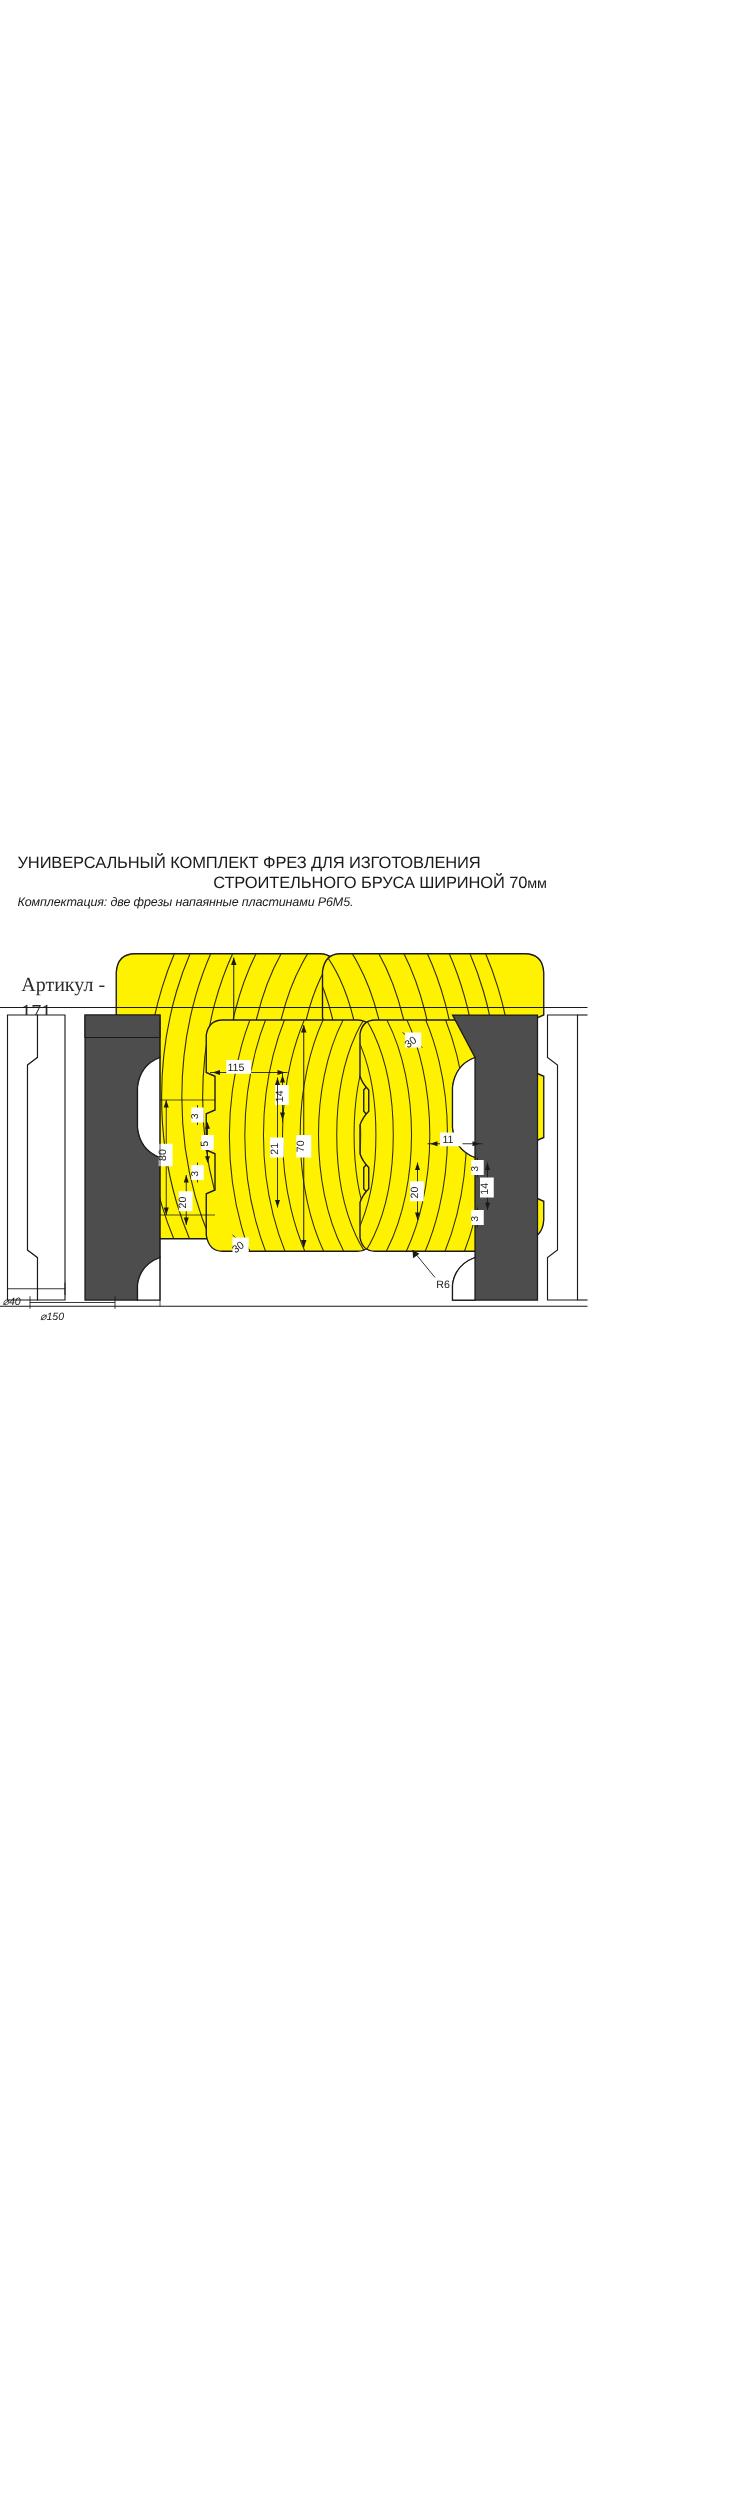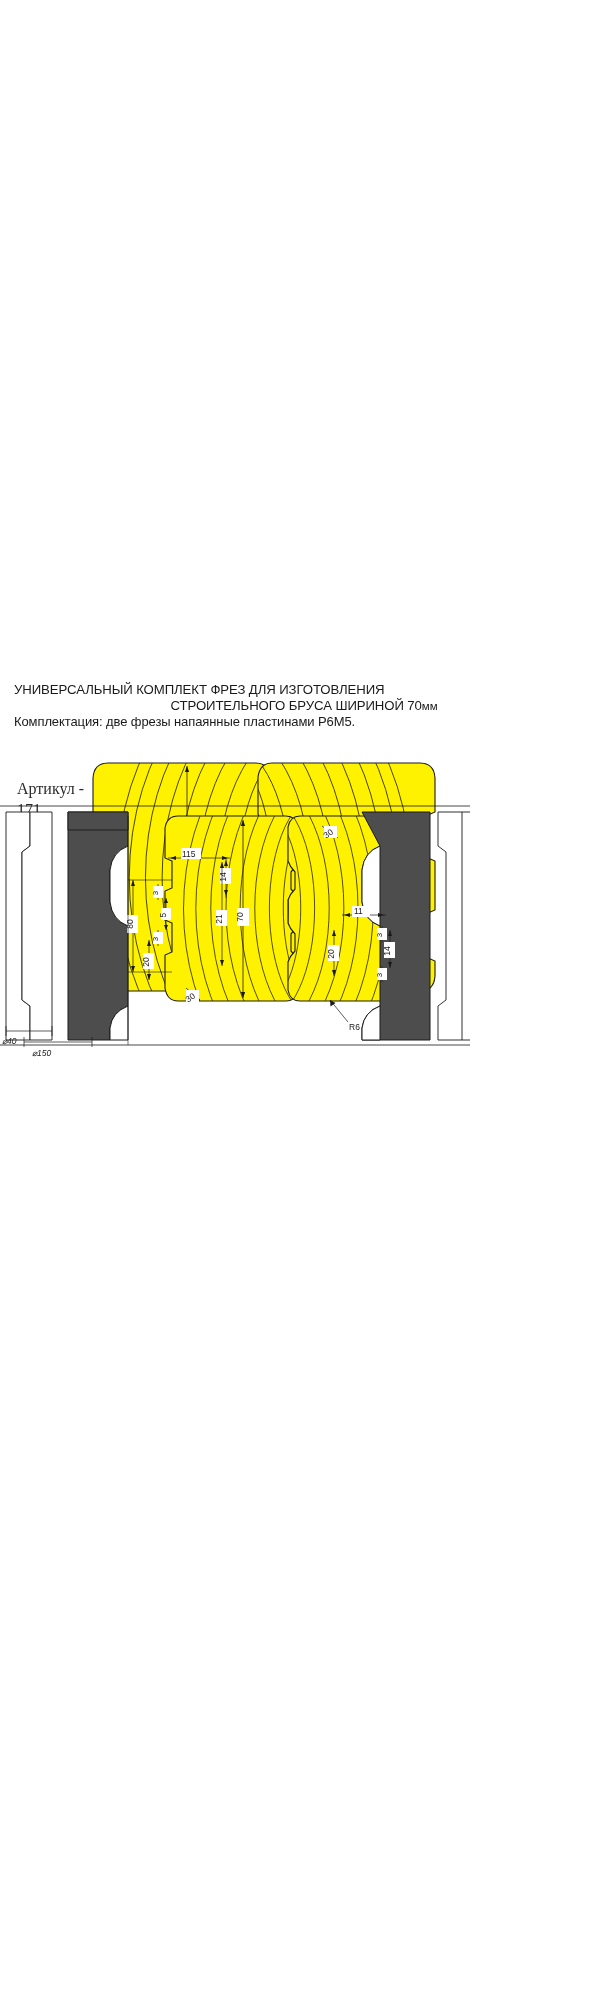--- a/index.html
+++ b/index.html
@@ -4,21 +4,21 @@
 <style>
   html,body{margin:0;padding:0;background:#ffffff;}
   body{width:600px;height:2000px;position:relative;font-family:"Liberation Sans",sans-serif;overflow:hidden;}
 
   #sheet{position:absolute;left:0;top:0;width:600px;height:1907px;}
 
   .title-block{position:absolute;left:14px;top:682px;width:580px;}
   .t-line{font-family:"Liberation Sans",sans-serif;color:#1a1a1a;white-space:nowrap;}
   .t1{font-size:13.2px;line-height:16px;letter-spacing:-0.1px;}
   .t2{font-size:13.2px;line-height:16px;letter-spacing:-0.1px;text-align:center;}
-  .t3{font-size:13px;line-height:16px;letter-spacing:-0.1px;}
+  .t3{font-size:10px;line-height:16px;letter-spacing:-0.1px;font-style:italic;}
   .t2 .small,.t3 .small{font-size:11.5px;}
 
   .artikul{position:absolute;left:17px;top:778px;width:120px;
     font-family:"Liberation Serif",serif;font-size:16px;color:#2b2b2b;line-height:21px;}
 
   .drawing{position:absolute;left:0;top:0;}
 </style>
 </head>
 <body>
 

